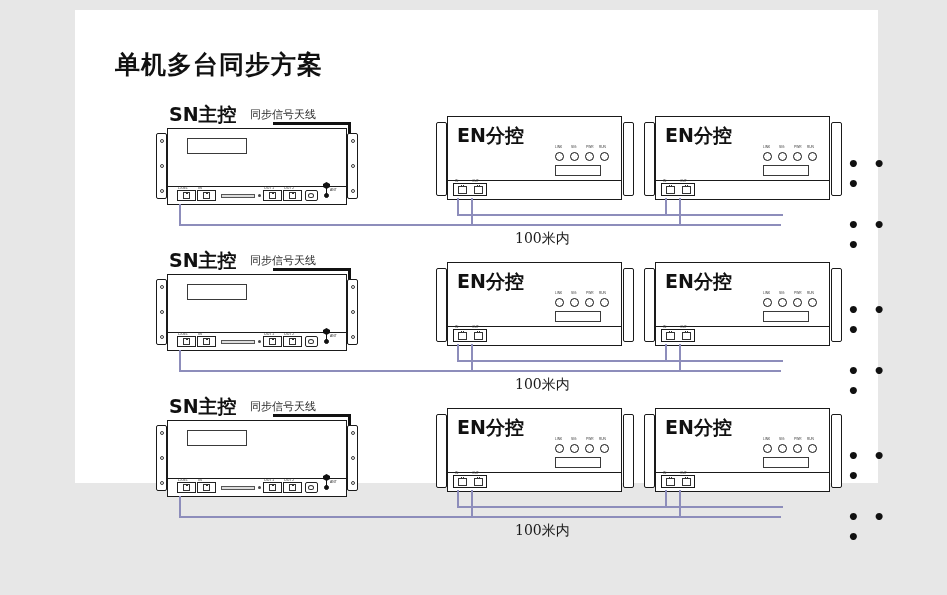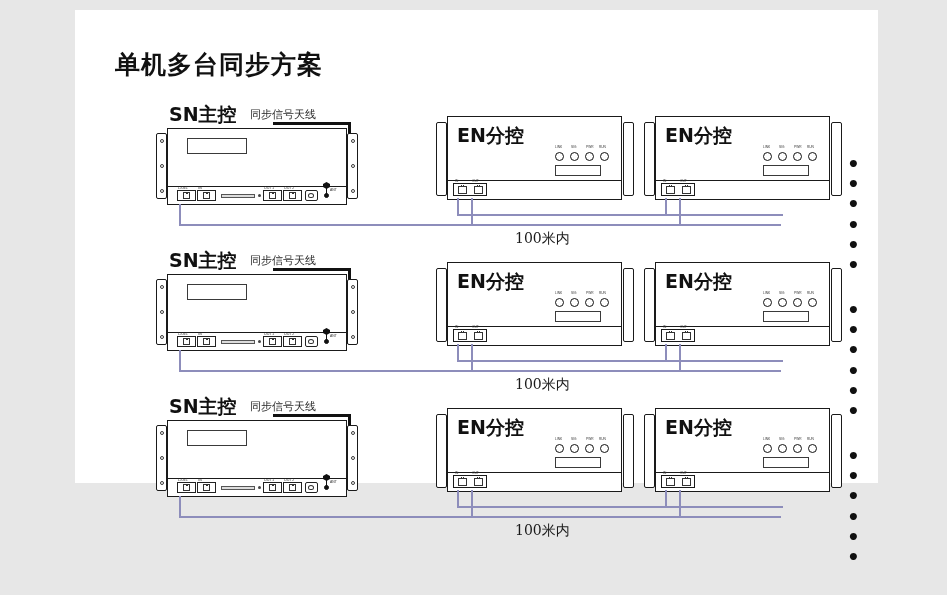--- a/index.html
+++ b/index.html
@@ -14,21 +14,21 @@
     width:803px;height:473px;
     background:#ffffff;
   }
   .page-title{
     position:absolute;left:40px;top:38px;
     font-size:25px;font-weight:bold;color:#111;
     letter-spacing:1px;
     font-family:"DejaVu Sans",sans-serif;
   }
   
-  .row{position:absolute;left:0;top:0;width:803px;height:150px;}
+  .row{position:absolute;left:0;top:0;width:803px;height:150px;padding-left:18px;}
   .row.r1{top:92px;}
   .row.r2{top:238px;}
   .row.r3{top:384px;}
 
   
   .sn-wrap{position:absolute;left:80px;top:0;width:260px;height:115px;}
   .sn-label{
     position:absolute;left:14px;top:0px;
     font-size:19px;font-weight:bold;color:#111;
     font-family:"DejaVu Sans",sans-serif;white-space:nowrap;

